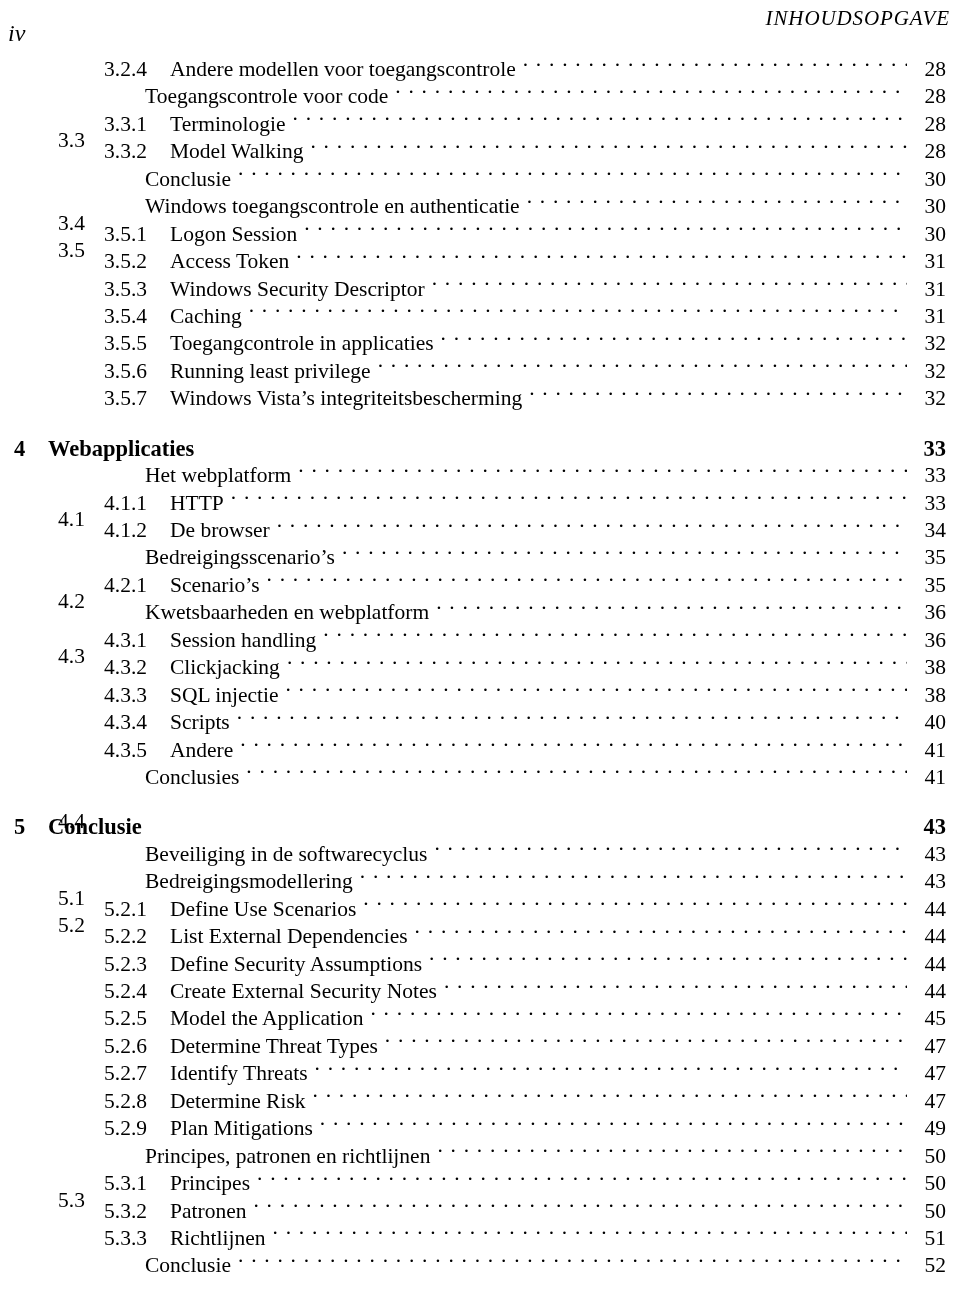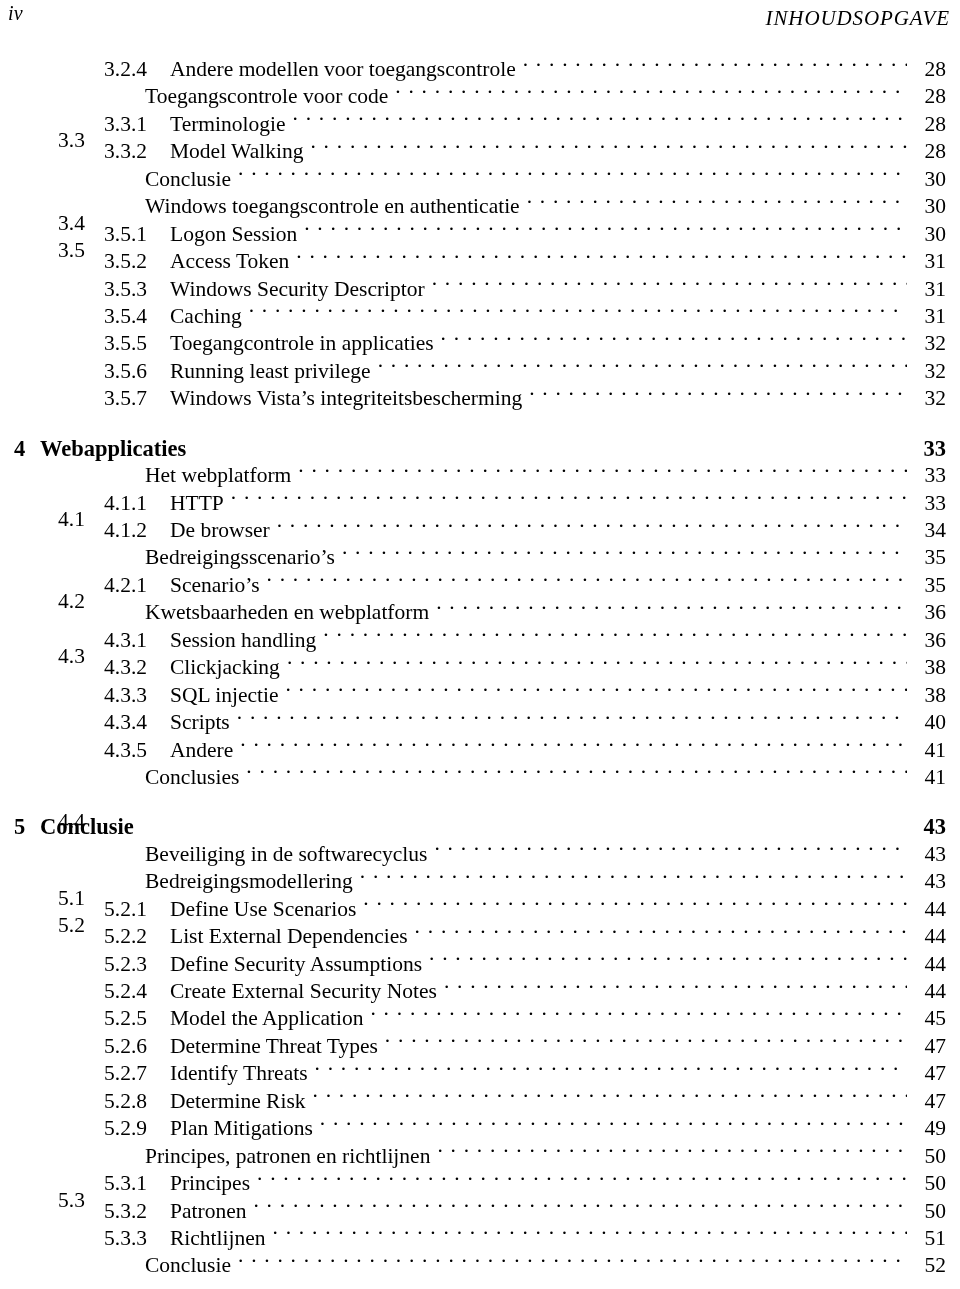--- a/index.html
+++ b/index.html
@@ -23,22 +23,22 @@
     top: 0;
     left: 0;
     width: 960px;
     height: 40px;
     padding-top: 6px;
     box-sizing: border-box;
   }
   .page-header .folio {
     position: absolute;
     left: 8px;
-    top: 2px;
-    font-size: 20px;
+    top: 20px;
+    font-size: 24px;
     font-style: italic;
     letter-spacing: 0.2px;
   }
   .page-header .running-title {
     position: absolute;
     right: 10px;
     top: 6px;
     font-size: 21px;
     font-style: italic;
     letter-spacing: 0.9px;
@@ -73,21 +73,21 @@
   .lvl-subsection > .num { left: 104px; }
 
   
   .entry {
     position: absolute;
     right: 14px;
     display: flex;
     align-items: baseline;
     font-size: 21.5px;
   }
-  .lvl-chapter > .entry { left: 40px; }
+  .lvl-chapter > .entry { left: 48px; }
   .lvl-section > .entry { left: 101px; margin-left: 44px; }
   .lvl-subsection > .entry { left: 170px; }
 
   .title {
     flex: 0 0 auto;
     padding-right: 7px;
   }
   .lvl-chapter .title {
     font-weight: bold;
     font-size: 22.5px;

